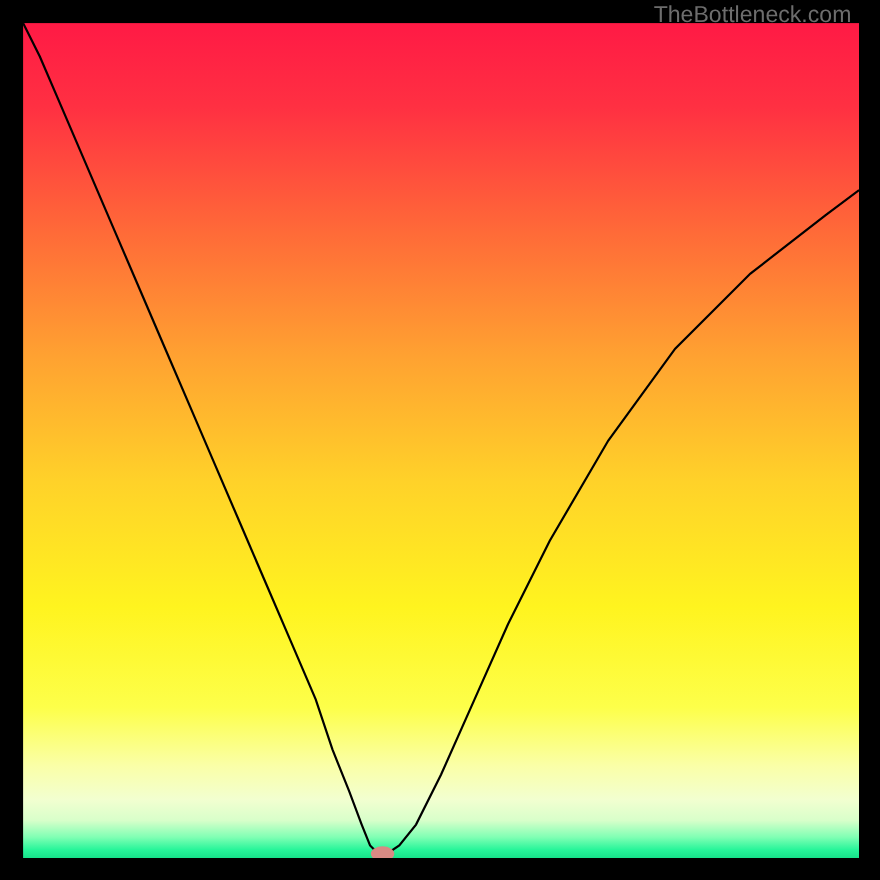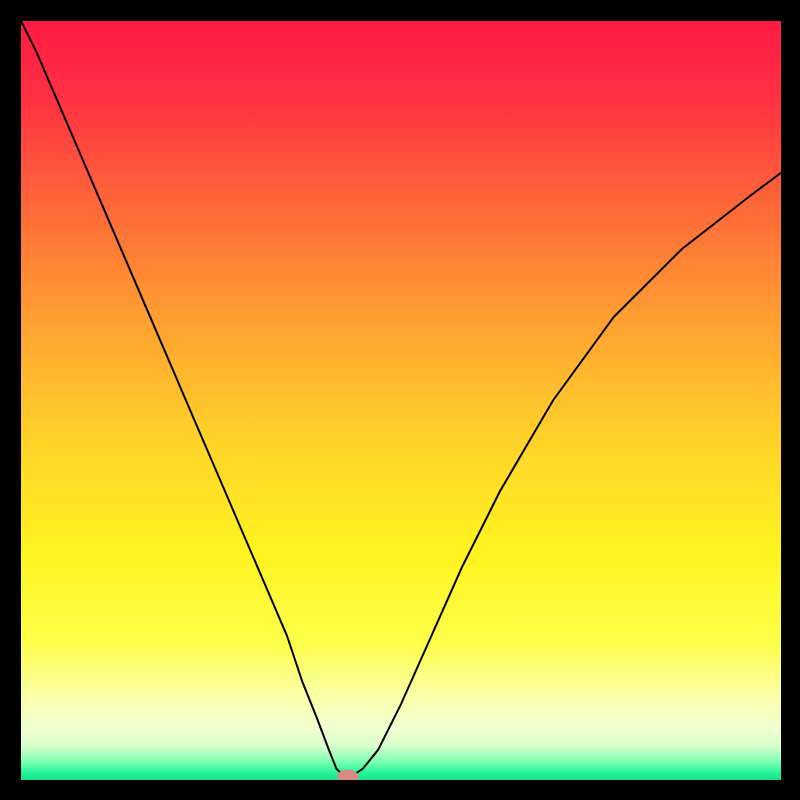--- a/index.html
+++ b/index.html
@@ -56,13 +56,14 @@
             <stop offset="97.50%" stop-color="#80ffb4"></stop>
             <stop offset="99.00%" stop-color="#28f59a"></stop>
             <stop offset="100.00%" stop-color="#17e28a"></stop>
           </linearGradient>
       </defs>
       <rect id="bg-rect" x="0" y="0" width="760" height="759" fill="url(#bg-grad)"></rect>
       <path id="curve" fill="none" stroke="#000000" stroke-width="2" d="M0.00 0.00 L15.20 30.36 L38.00 83.49 L60.80 136.62 L83.60 189.75 L106.40 242.88 L129.20 296.01 L152.00 349.14 L174.80 402.27 L197.60 455.40 L220.40 508.53 L243.20 561.66 L266.00 614.79 L281.20 660.33 L296.40 698.28 L307.80 728.64 L315.40 747.62 L323.00 755.21 L330.60 755.21 L342.00 747.62 L357.20 728.64 L380.00 683.10 L410.40 614.79 L440.80 546.48 L478.80 470.58 L532.00 379.50 L592.80 296.01 L661.20 227.70 L729.60 174.57 L760.00 151.80"></path>
       <ellipse id="marker" fill="#d88a84" cx="326.80" cy="755.21" rx="10.64" ry="6.83"></ellipse>
     </svg>
   </div>
+  <div class="watermark">TheBottleneck.com</div>
 </div>
 
 </body></html>

